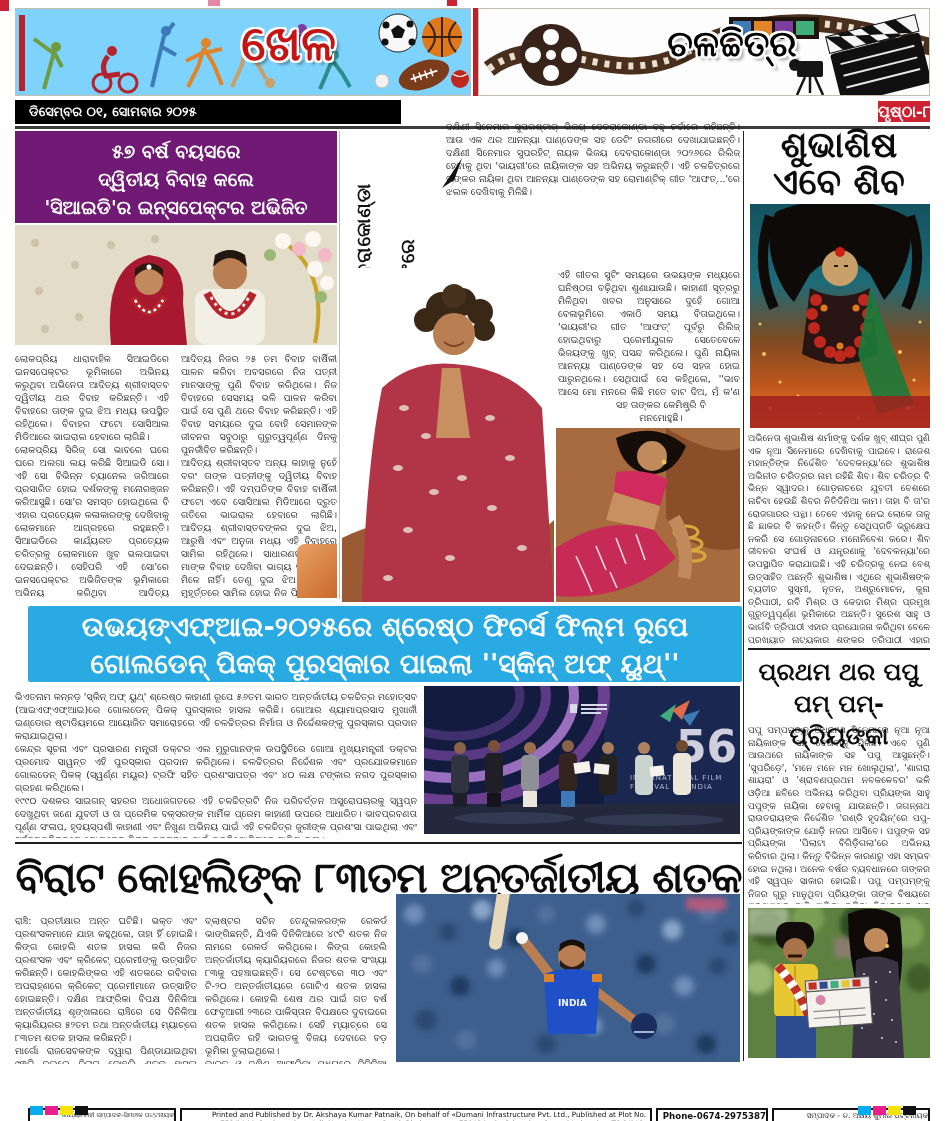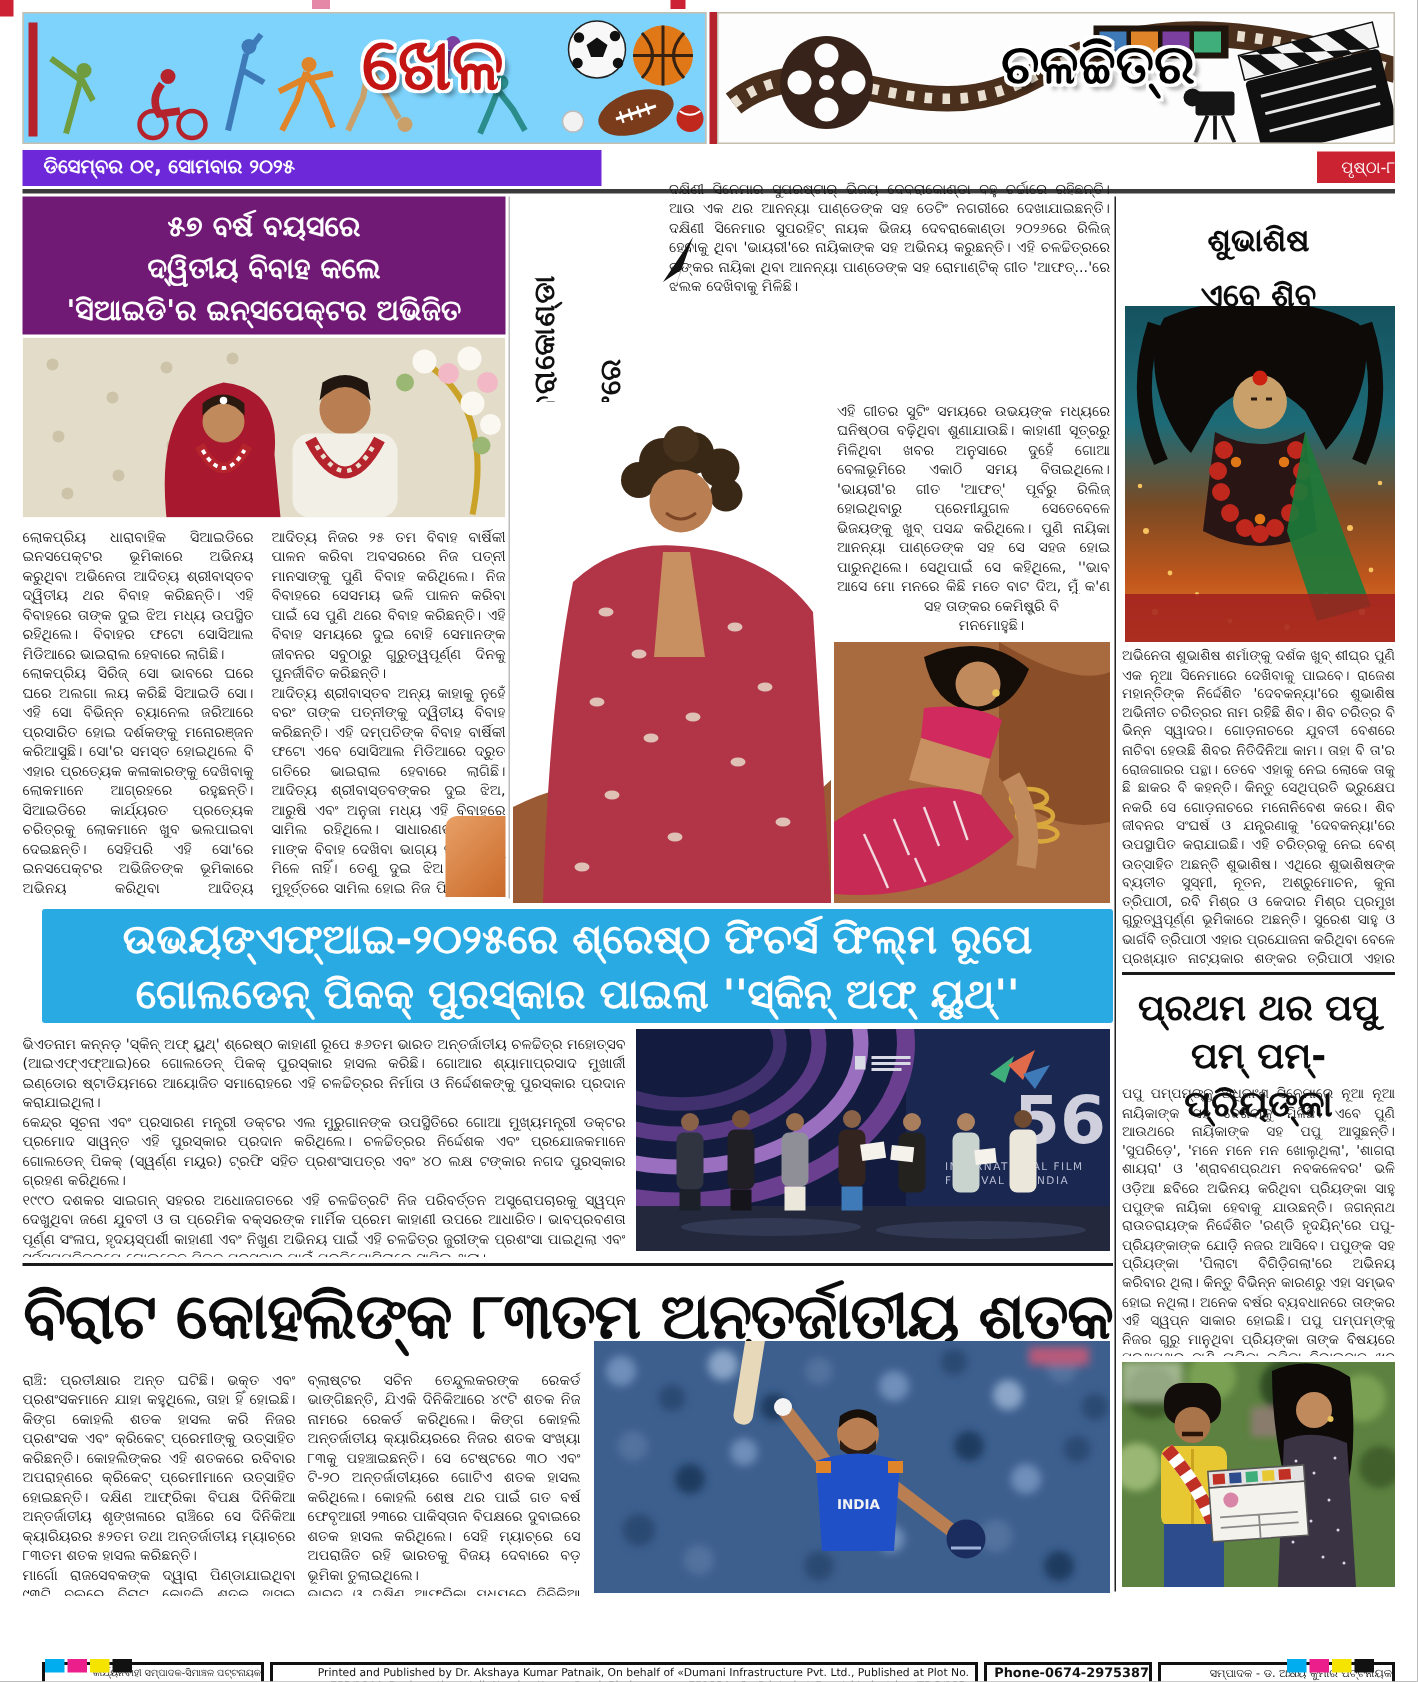--- a/index.html
+++ b/index.html
@@ -6,23 +6,23 @@
   .page{position:relative;width:945px;height:1121px;background:#ffffff;overflow:hidden;
         font-family:"DejaVu Sans",sans-serif;margin:0 auto;}
   .abs{position:absolute;}
   .body-text{font-size:9.5px;line-height:13px;text-align:justify;color:#161616;
              white-space:pre-line;overflow:hidden;}
   .sm{font-size:9.2px;line-height:12.6px;}
   .masthead{border:1px solid #c6bfb0;box-sizing:border-box;overflow:hidden;}
   .mast-title{font-weight:bold;text-align:center;
     text-shadow:-2px 0 #fff,2px 0 #fff,0 -2px #fff,0 2px #fff,-2px -2px #fff,2px 2px #fff,
                 -2px 2px #fff,2px -2px #fff,4px 4px 3px rgba(0,0,0,.35);}
-  .datebox{background:#6d28d9;color:#fff;font-weight:bold;font-size:13px;line-height:24px;
+  .datebox{background:#000000;color:#fff;font-weight:bold;font-size:13px;line-height:24px;
            padding-left:14px;}
-  .pagenum{background:#cc2333;color:#fff;font-weight:normal;font-size:11px;line-height:21px;
+  .pagenum{background:#cc2333;color:#fff;font-weight:bold;font-size:16px;line-height:21px;
            text-align:right;}
   .rule{background:#3b3b3b;}
   .green-head{background:#701a75;color:#fff;font-weight:bold;font-size:19px;line-height:28px;
               text-align:center;padding-top:6px;box-sizing:border-box;}
   .cyan-banner{background:#29aae3;color:#fff;font-weight:bold;font-size:27px;line-height:37px;
                text-align:center;padding-top:2px;box-sizing:border-box;border-radius:2px;}
   .big-head{font-weight:bold;color:#0c0c0c;font-size:42px;line-height:60px;white-space:nowrap;
             overflow:hidden;letter-spacing:-1px;text-align:center;}
   .rc-head{font-weight:bold;color:#0c0c0c;text-align:center;}
   .vert{writing-mode:vertical-rl;transform:rotate(180deg);font-weight:bold;color:#101010;
@@ -413,21 +413,21 @@
         <path d="M148 80 Q176 70 204 80 L200 140 H152 Z" fill="#2050c8"></path>
         <rect x="148" y="80" width="10" height="8" fill="#e0842a"></rect>
           <rect x="196" y="80" width="10" height="8" fill="#e0842a"></rect>
         <text x="162" y="112" font-size="9" font-weight="bold" fill="#f2f2f2" font-family="DejaVu Sans">INDIA</text>
       </g>
     </svg>
   </div>
 
   <div class="abs vdiv" style="left:743px;top:131px;height:930px;"></div>
 
-  <div class="abs rc-head" style="left:748px;top:142px;width:182px;font-size:21px;line-height:37px;">
+  <div class="abs rc-head" style="left:748px;top:126px;width:182px;font-size:36px;line-height:37px;">
     <div>ଶୁଭାଶିଷ</div>
     <div>ଏବେ ଶିବ</div>
   </div>
 
   <div class="abs photo" style="left:750px;top:204px;width:180px;height:224px;">
     <svg width="180" height="224" viewBox="0 0 180 224">
       <defs>
         <linearGradient id="shivaBg" x1="0" y1="0" x2="0" y2="1">
           <stop offset="0" stop-color="#15525f"></stop>
             <stop offset="0.35" stop-color="#1d6b77"></stop>

